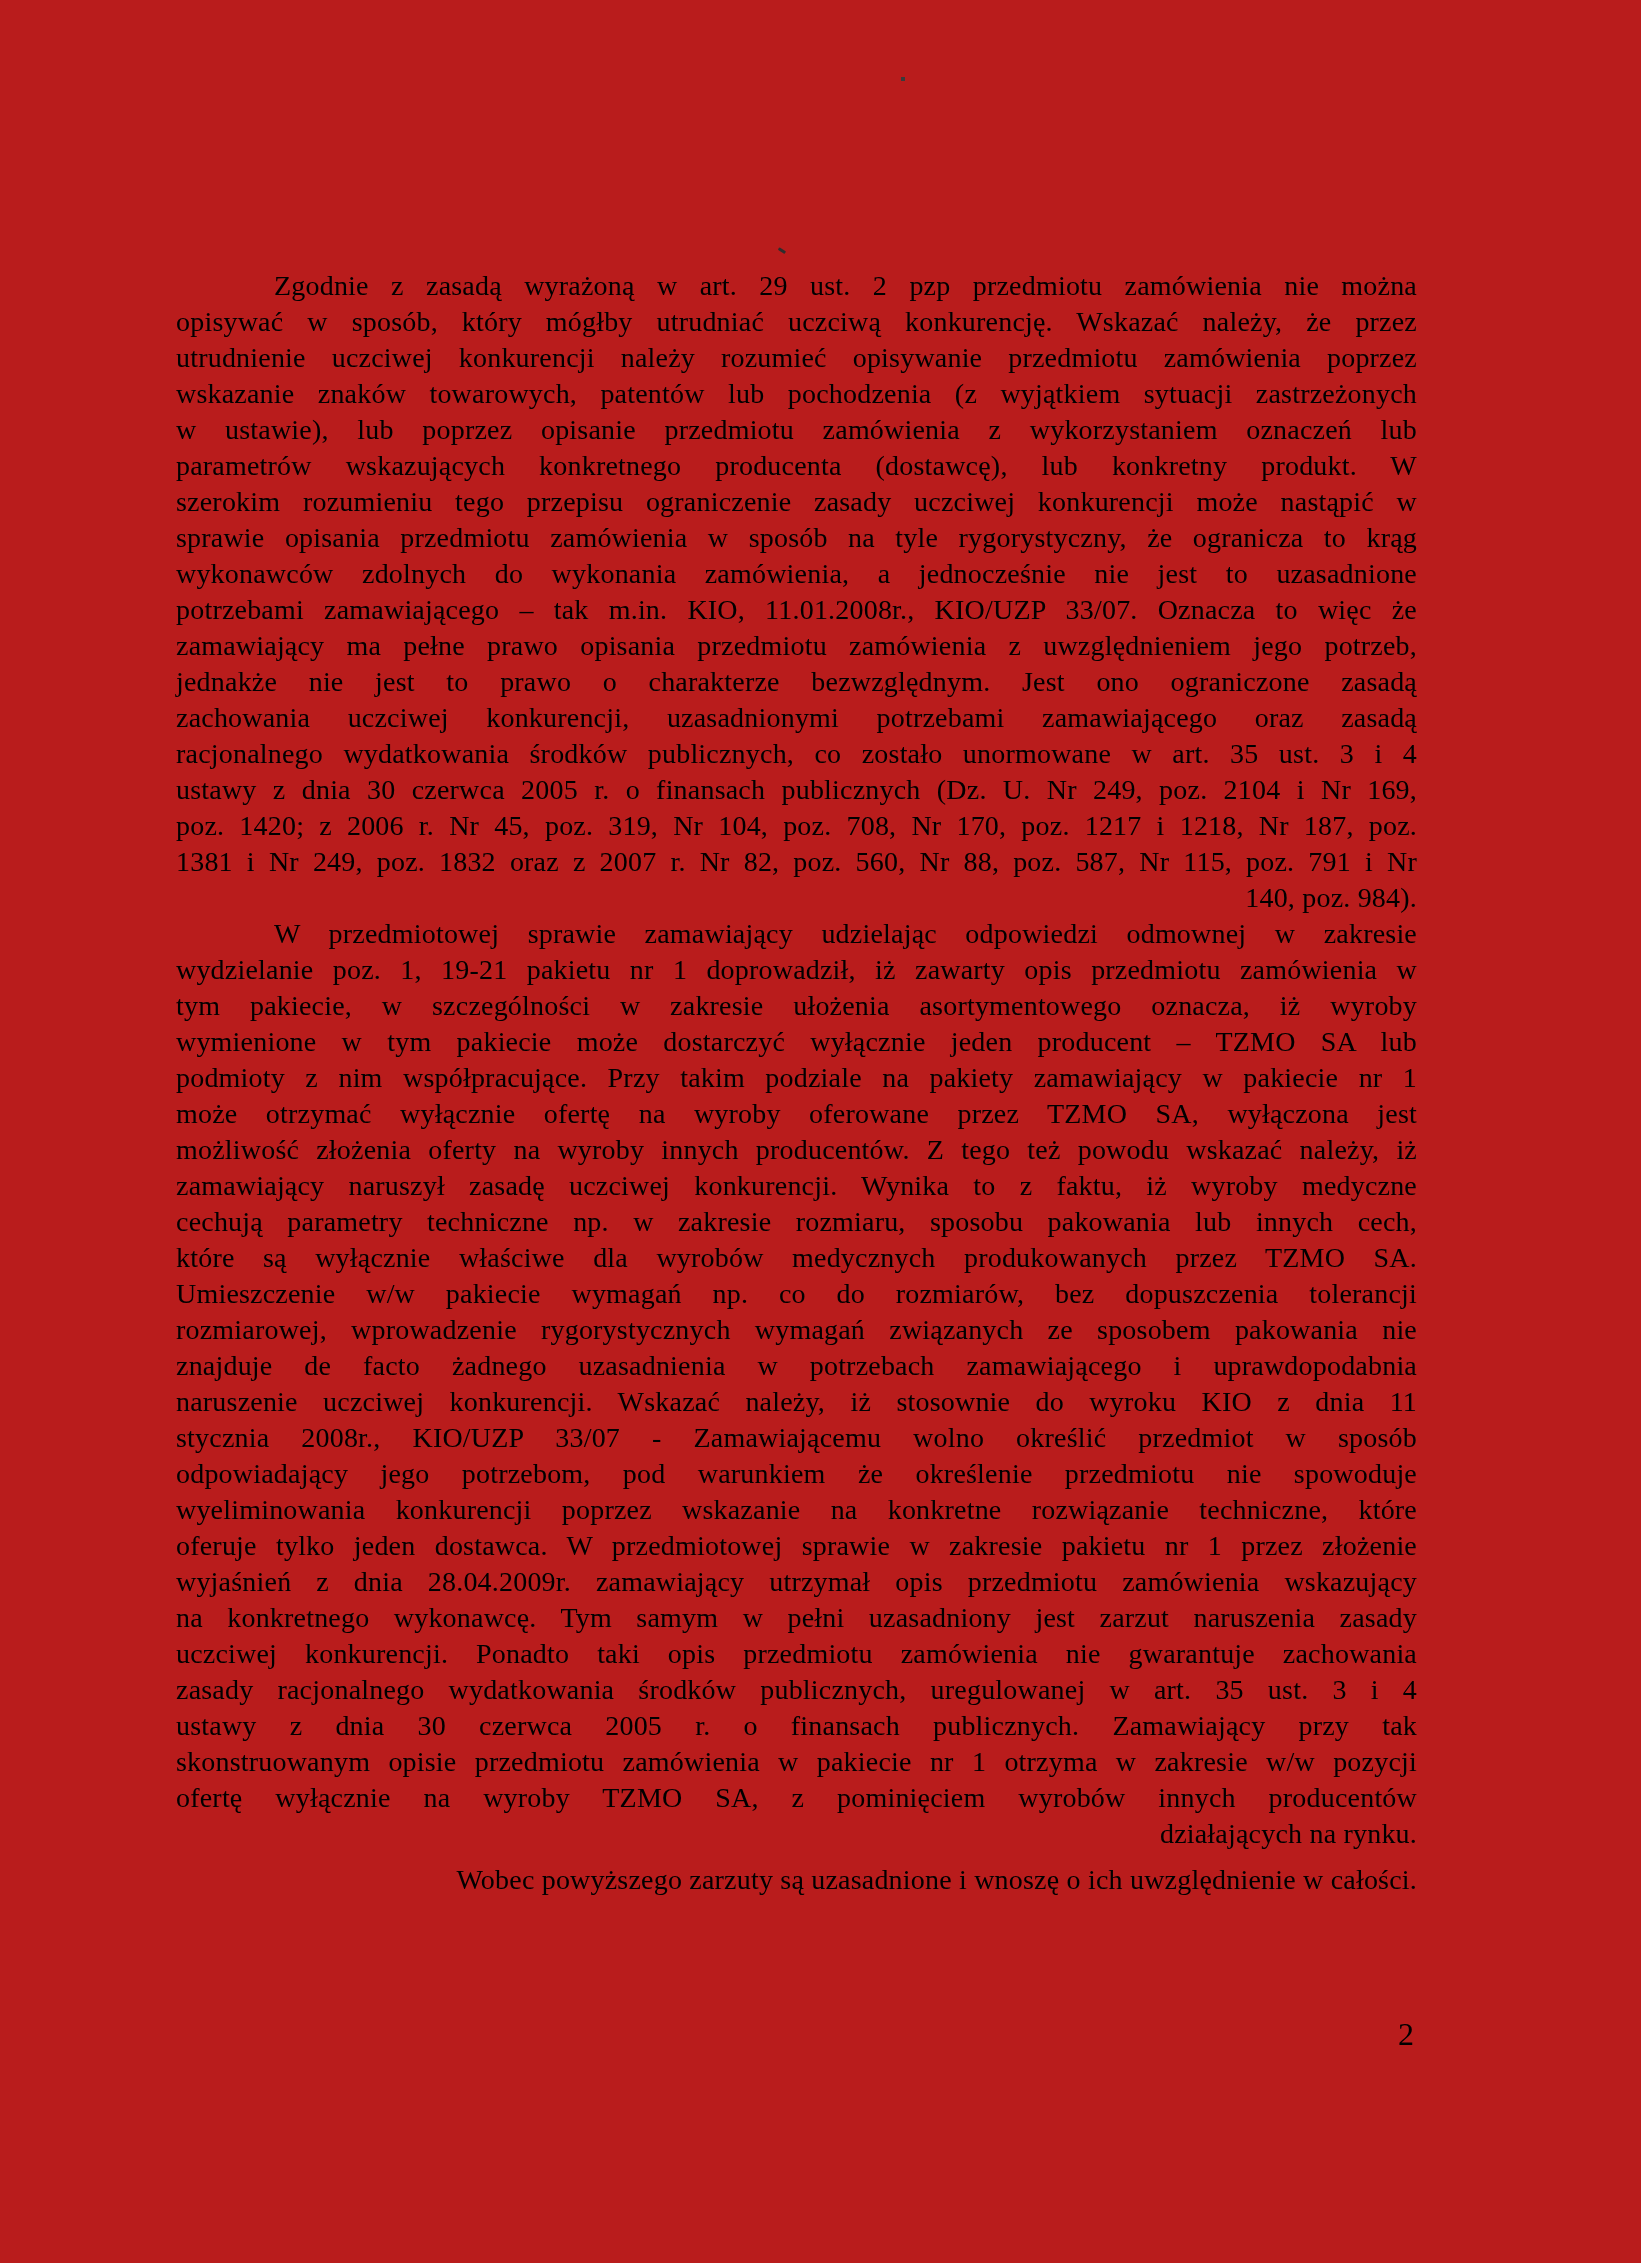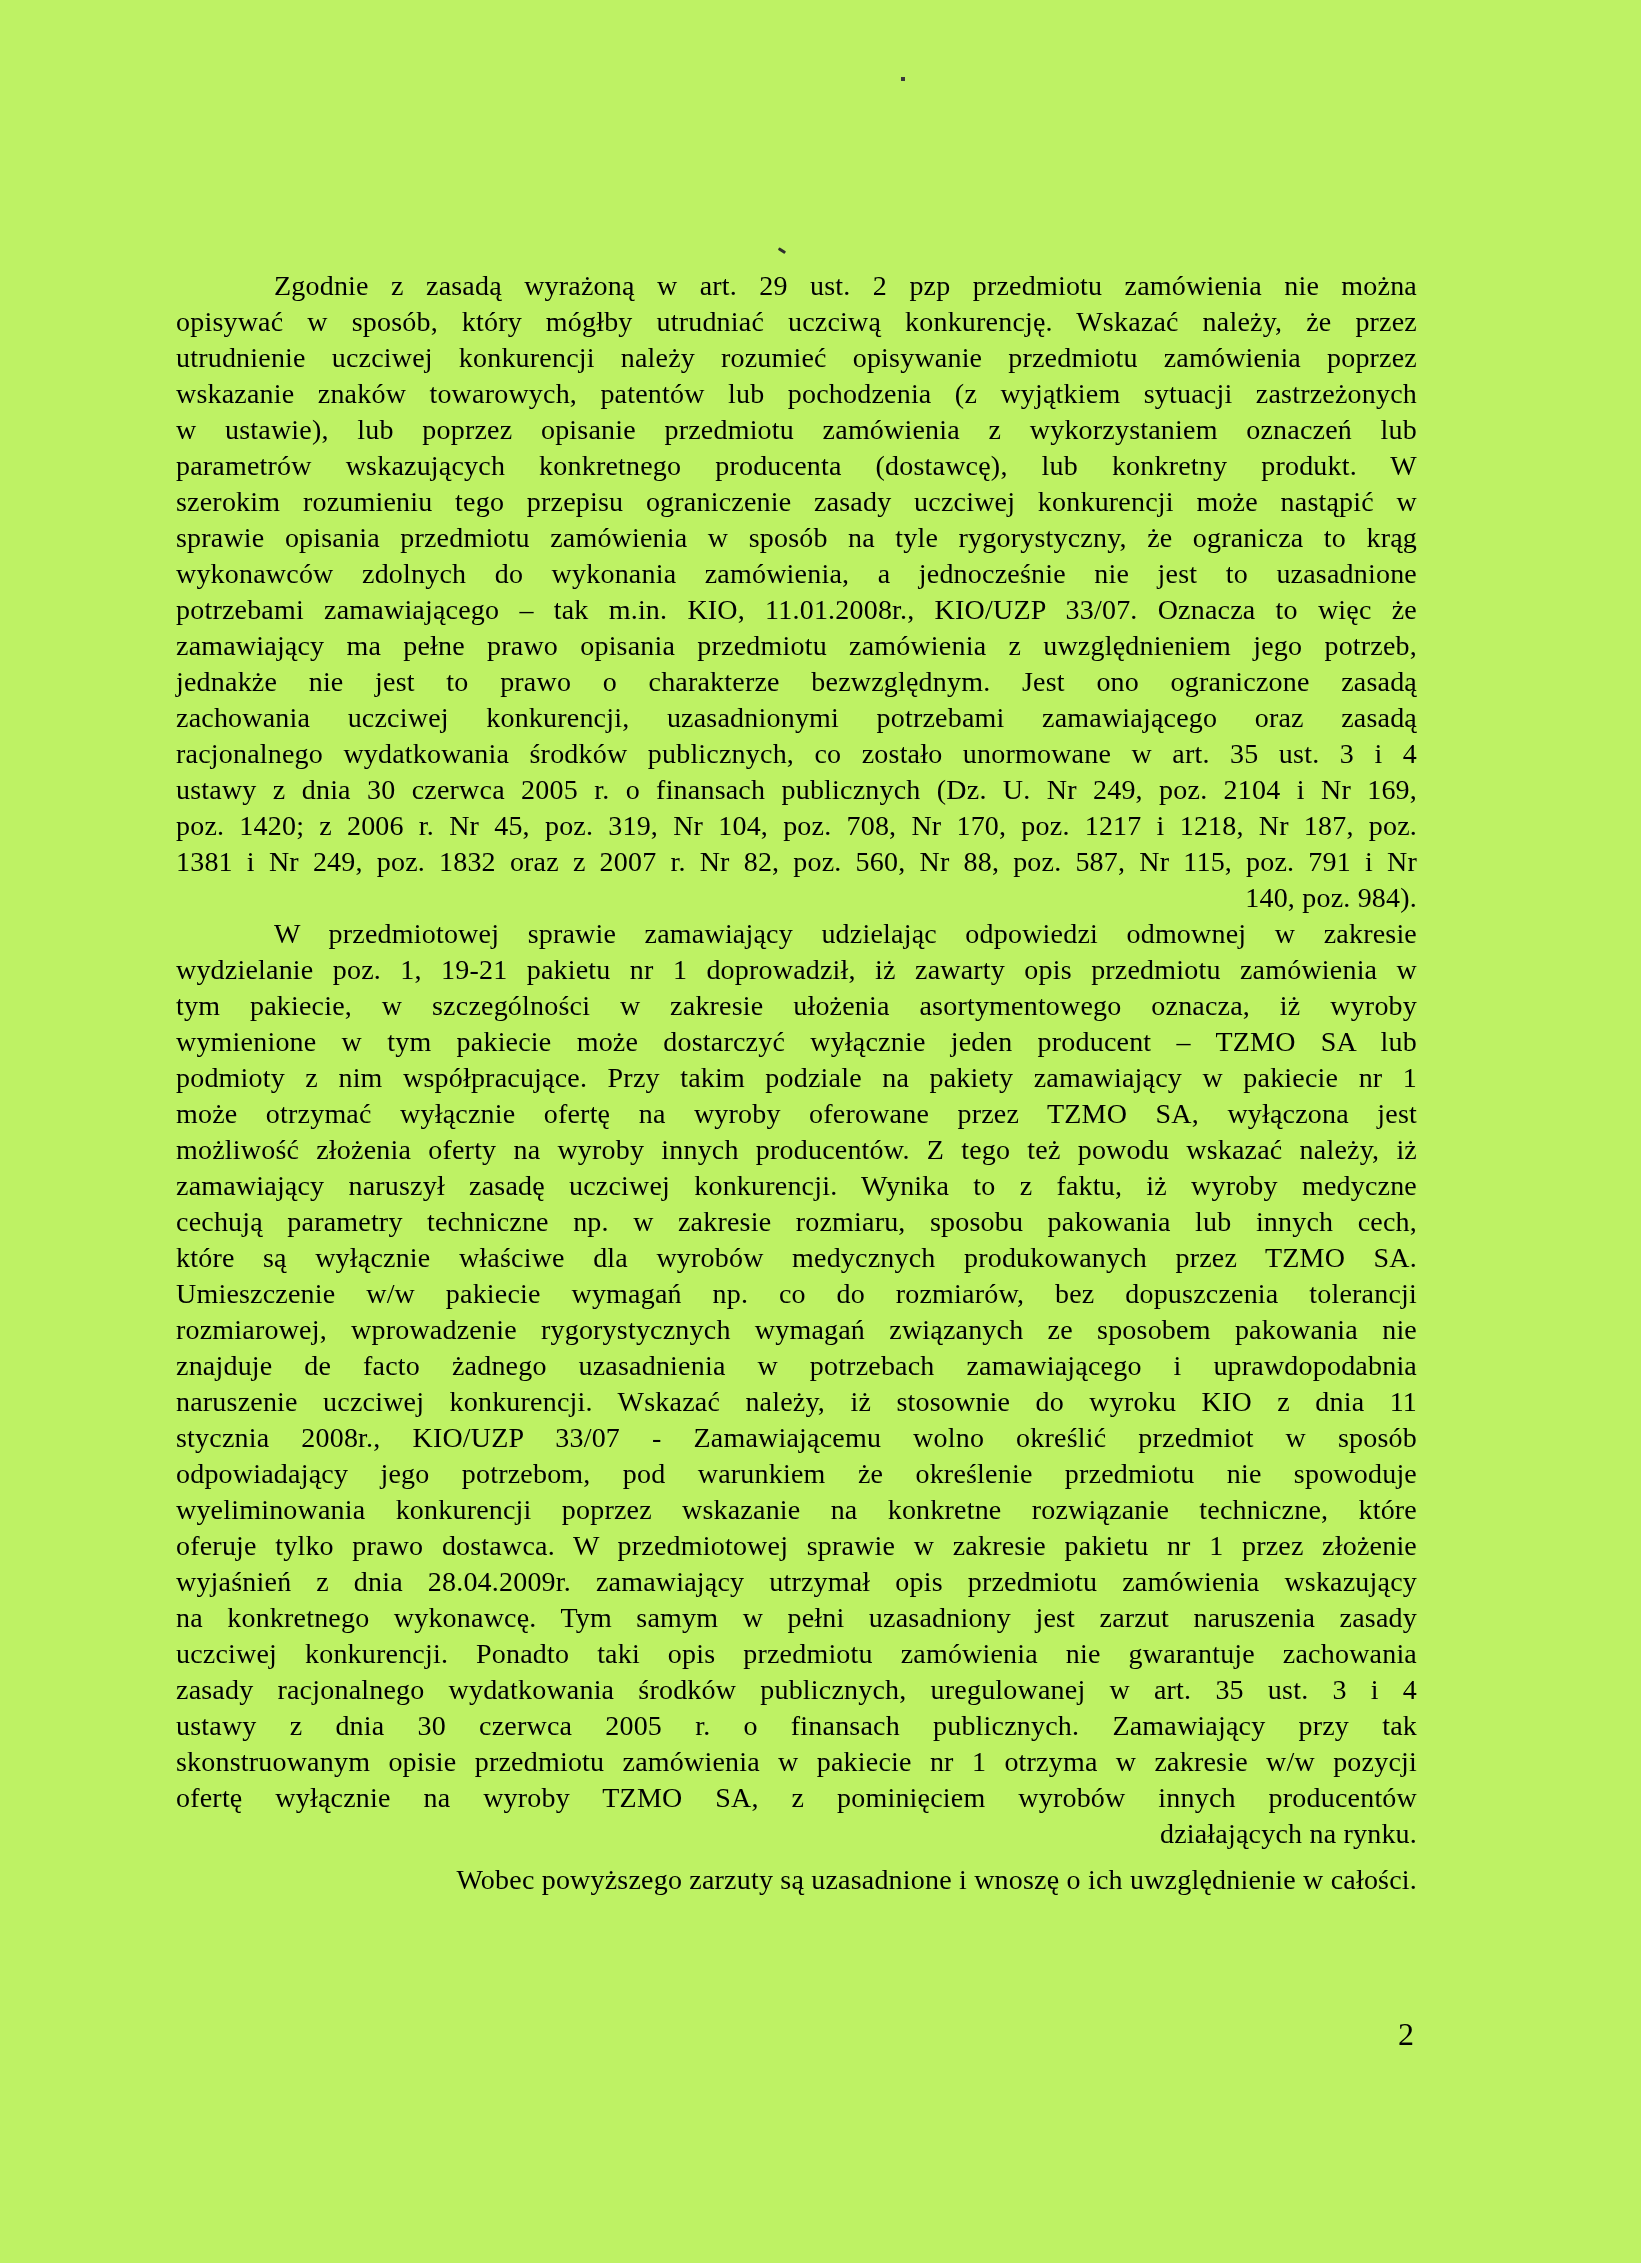--- a/index.html
+++ b/index.html
@@ -4,21 +4,21 @@
 <style>
   html, body {
     margin: 0;
     padding: 0;
     background: #ffffff;
   }
   .sheet {
     position: relative;
     width: 1641px;
     height: 2263px;
-    background: #bef264;
+    background: #b91c1c;
     color: #000000;
     font-family: "Liberation Serif", "DejaVu Serif", serif;
     overflow: hidden;
   }
   .text-block {
     position: absolute;
     left: 176px;
     top: 268px;
     width: 1241px;
   }
@@ -103,21 +103,21 @@
         <div class="line"><span class="seg">zamawiający naruszył zasadę uczciwej konkurencji. Wynika to z faktu, iż wyroby medyczne</span></div>
         <div class="line"><span class="seg">cechują parametry techniczne np. w zakresie rozmiaru, sposobu pakowania lub innych cech,</span></div>
         <div class="line"><span class="seg">które są wyłącznie właściwe dla wyrobów medycznych produkowanych przez TZMO SA.</span></div>
         <div class="line"><span class="seg">Umieszczenie w/w pakiecie wymagań np. co do rozmiarów, bez dopuszczenia tolerancji</span></div>
         <div class="line"><span class="seg">rozmiarowej, wprowadzenie rygorystycznych wymagań związanych ze sposobem pakowania nie</span></div>
         <div class="line"><span class="seg">znajduje de facto żadnego uzasadnienia w potrzebach zamawiającego i uprawdopodabnia</span></div>
         <div class="line"><span class="seg">naruszenie uczciwej konkurencji. Wskazać należy, iż stosownie do wyroku KIO z dnia 11</span></div>
         <div class="line"><span class="seg">stycznia 2008r., KIO/UZP 33/07 - </span><span class="seg italic">Zamawiającemu wolno określić przedmiot w sposób</span></div>
         <div class="line"><span class="seg italic">odpowiadający jego potrzebom, pod warunkiem że określenie przedmiotu nie spowoduje</span></div>
         <div class="line"><span class="seg italic">wyeliminowania konkurencji poprzez wskazanie na konkretne rozwiązanie techniczne, które</span></div>
-        <div class="line"><span class="seg italic">oferuje tylko prawo dostawca.</span><span class="seg"> W przedmiotowej sprawie w zakresie pakietu nr 1 przez złożenie</span></div>
+        <div class="line"><span class="seg italic">oferuje tylko jeden dostawca.</span><span class="seg"> W przedmiotowej sprawie w zakresie pakietu nr 1 przez złożenie</span></div>
         <div class="line"><span class="seg">wyjaśnień z dnia 28.04.2009r. zamawiający utrzymał opis przedmiotu zamówienia wskazujący</span></div>
         <div class="line"><span class="seg">na konkretnego wykonawcę. Tym samym w pełni uzasadniony jest zarzut naruszenia zasady</span></div>
         <div class="line"><span class="seg">uczciwej konkurencji. Ponadto taki opis przedmiotu zamówienia nie gwarantuje zachowania</span></div>
         <div class="line"><span class="seg">zasady racjonalnego wydatkowania środków publicznych, uregulowanej w art. 35 ust. 3 i 4</span></div>
         <div class="line"><span class="seg">ustawy z dnia 30 czerwca 2005 r. o finansach publicznych. Zamawiający przy tak</span></div>
         <div class="line"><span class="seg">skonstruowanym opisie przedmiotu zamówienia w pakiecie nr 1 otrzyma w zakresie w/w pozycji</span></div>
         <div class="line"><span class="seg">ofertę wyłącznie na wyroby TZMO SA, z pominięciem wyrobów innych producentów</span></div>
         <div class="line last"><span class="seg">działających na rynku.</span></div>
       </div>
       <div class="paragraph gap-before">

